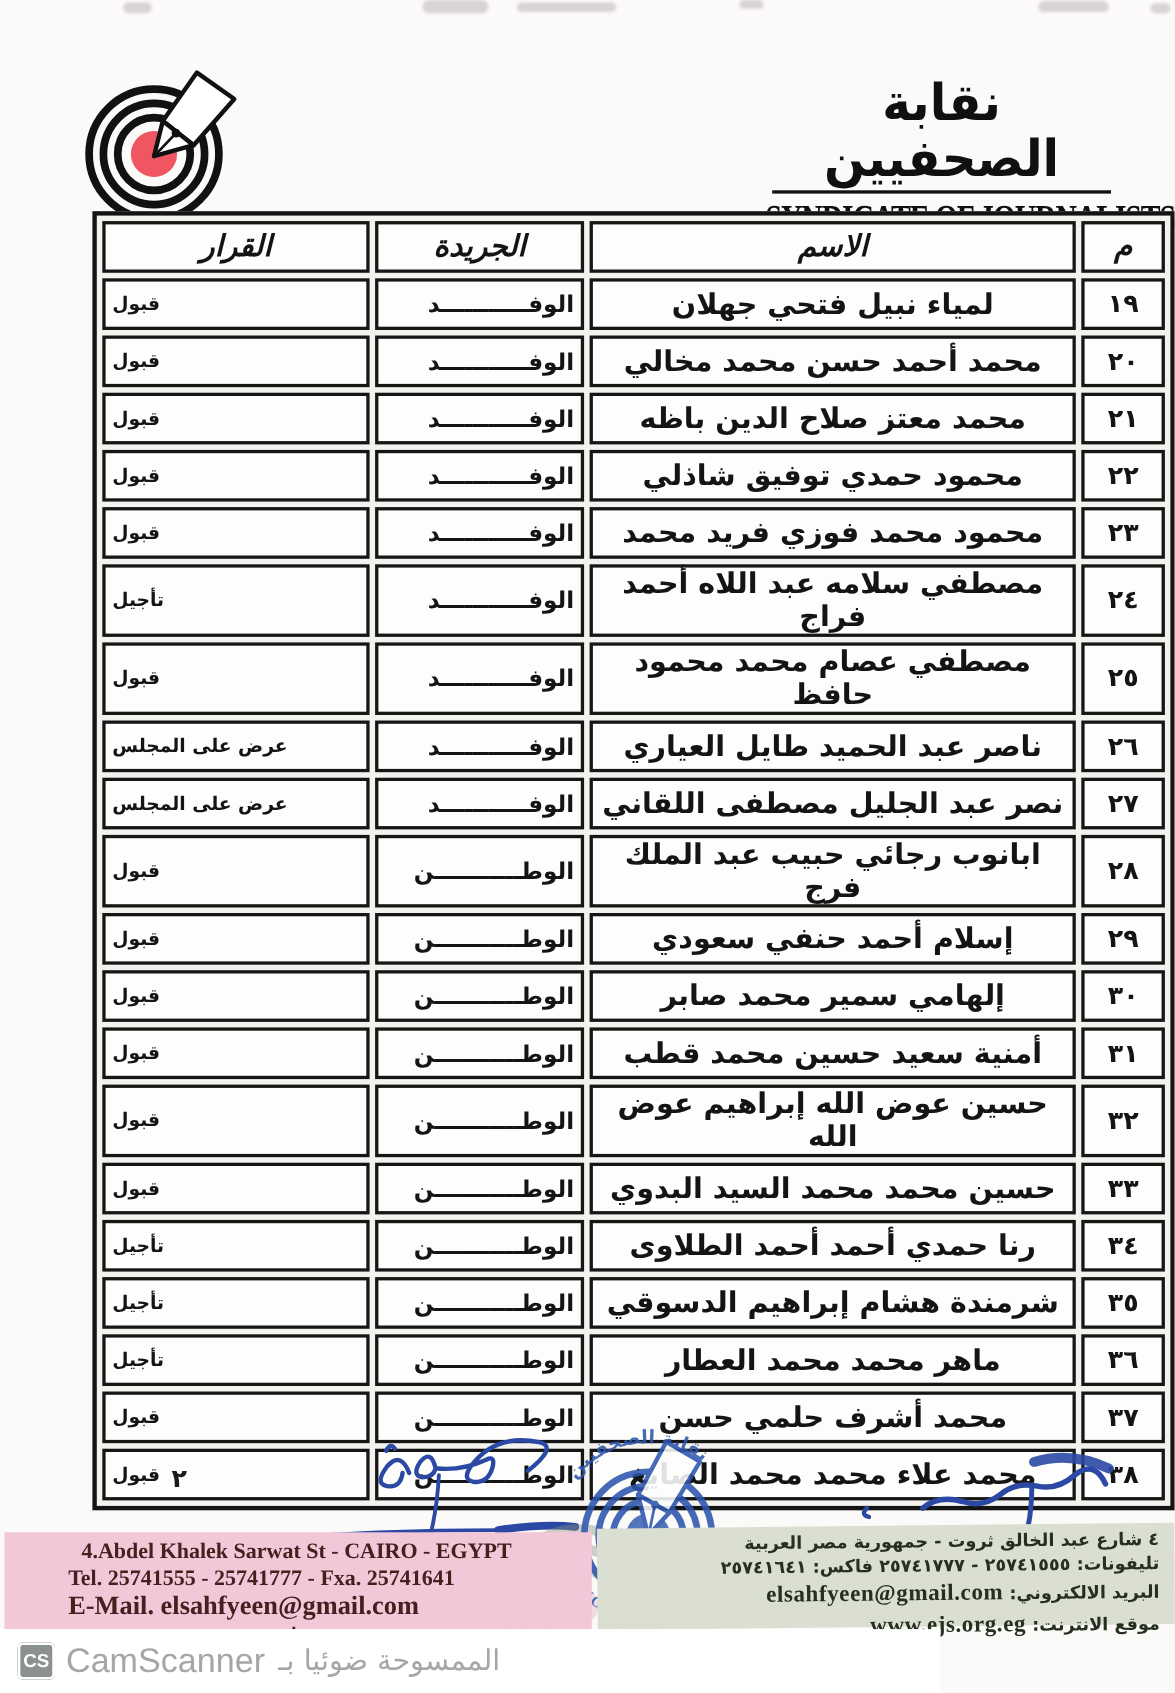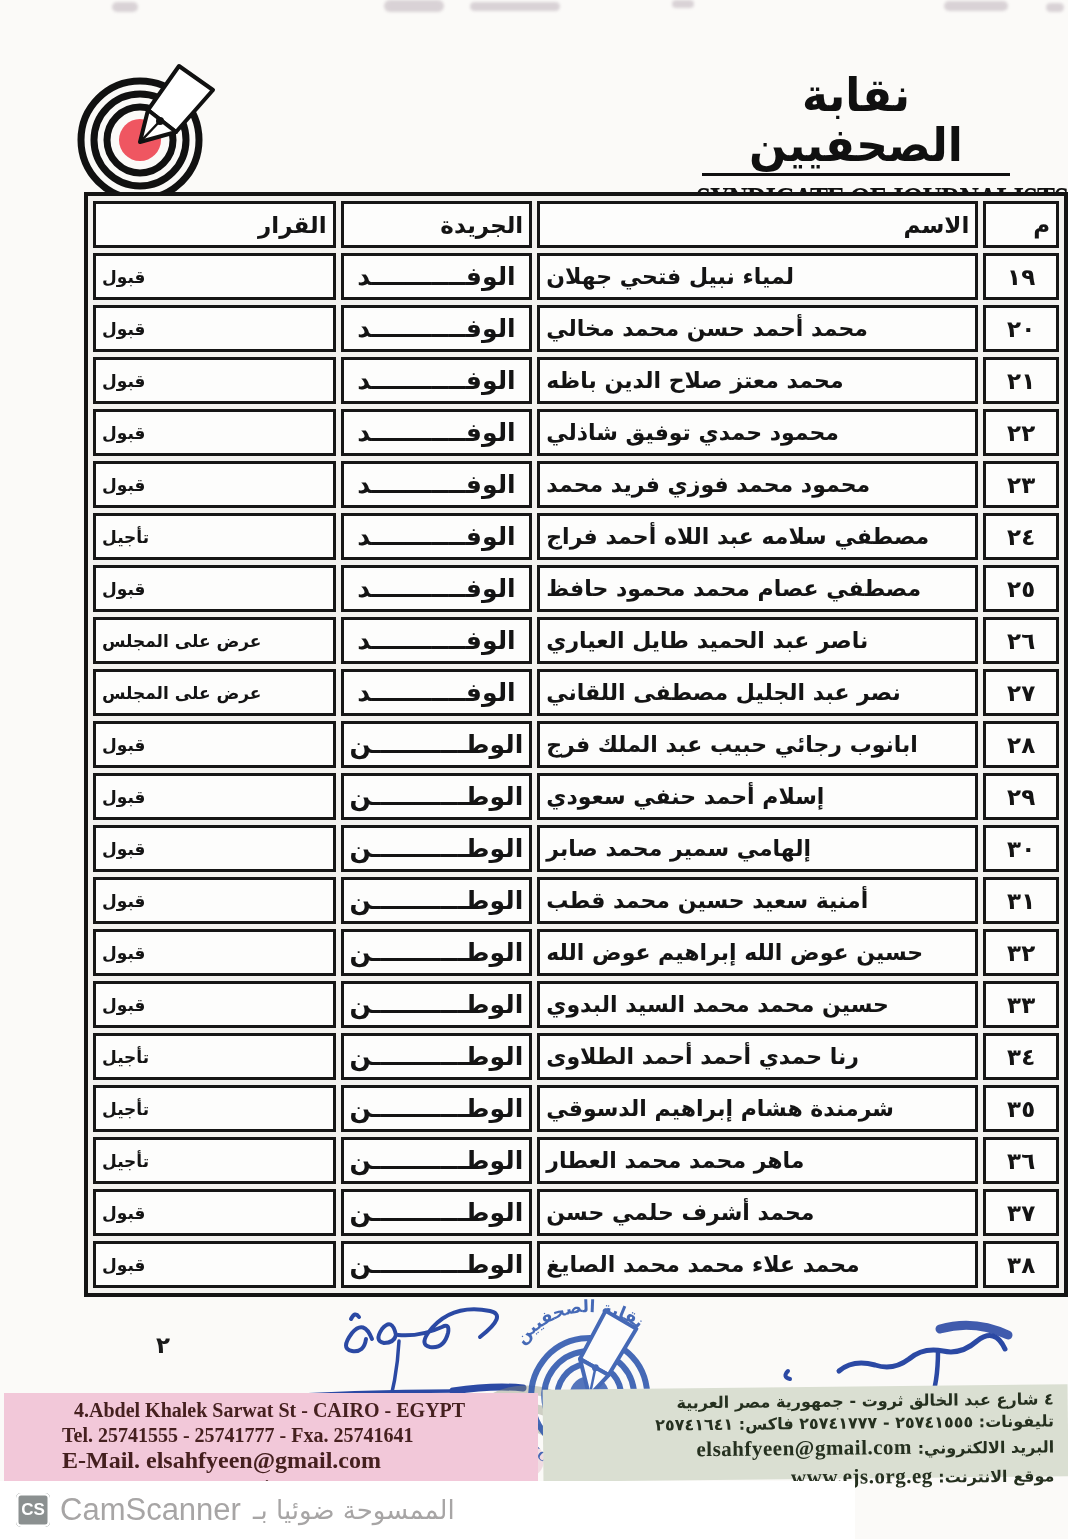--- a/index.html
+++ b/index.html
@@ -16,24 +16,24 @@
   .rule{height:3px;background:#101010;margin:4px 6px 3px 6px;}
   .rule.thin{height:2px;}
   .masthead .en{font-family:"Liberation Serif",serif;font-weight:bold;font-size:27px;letter-spacing:-1px;color:#101010;transform:scaleY(1.28);transform-origin:top;white-space:nowrap;}
 
   
   .tbl-wrap{position:absolute;left:84px;top:192px;}
   table.apps{direction:rtl;border-collapse:separate;border-spacing:5px;border:4px solid #141414;background:#f3f2ef;}
   table.apps td,table.apps th{border:3px solid #161616;background:#fdfdfc;height:41px;padding:0 6px;
     font-family:"DejaVu Sans",sans-serif;font-weight:bold;color:#141414;vertical-align:middle;}
   th.c-num ,td.c-num {width:58px; text-align:center;font-size:23px;}
-  th.c-name,td.c-name{width:426px;text-align:left; font-size:22px;}
-  th.c-news,td.c-news{width:172px;text-align:center;font-size:25px;}
+  th.c-name,td.c-name{width:426px;text-align:center; font-size:26px;}
+  th.c-news,td.c-news{width:172px;text-align:right;font-size:21px;}
   th.c-dec ,td.c-dec {width:226px;text-align:left;font-size:17px;}
-  table.apps th{text-align:right;font-size:23px;}
+  table.apps th{text-align:center;font-size:27px;font-style:italic;}
 
   
   .band-pink{position:absolute;left:4px;top:1393px;width:534px;height:88px;background:#f2c8d9;
     font-family:"Liberation Serif",serif;font-weight:bold;color:#45201f;}
   .band-pink .l1{margin:6px 0 0 70px;font-size:20px;}
   .band-pink .l2{margin:2px 0 0 58px;font-size:20px;}
   .band-pink .l3{margin:0 0 0 58px;font-size:24px;}
   .band-pink .l4{margin:2px 0 0 0;text-align:center;font-size:19px;}
   .band-gray{position:absolute;left:543px;top:1387px;width:525px;height:92px;background:#dadfd2;transform:rotate(-.6deg);
     direction:rtl;text-align:right;padding:4px 14px 0 0;box-sizing:border-box;

